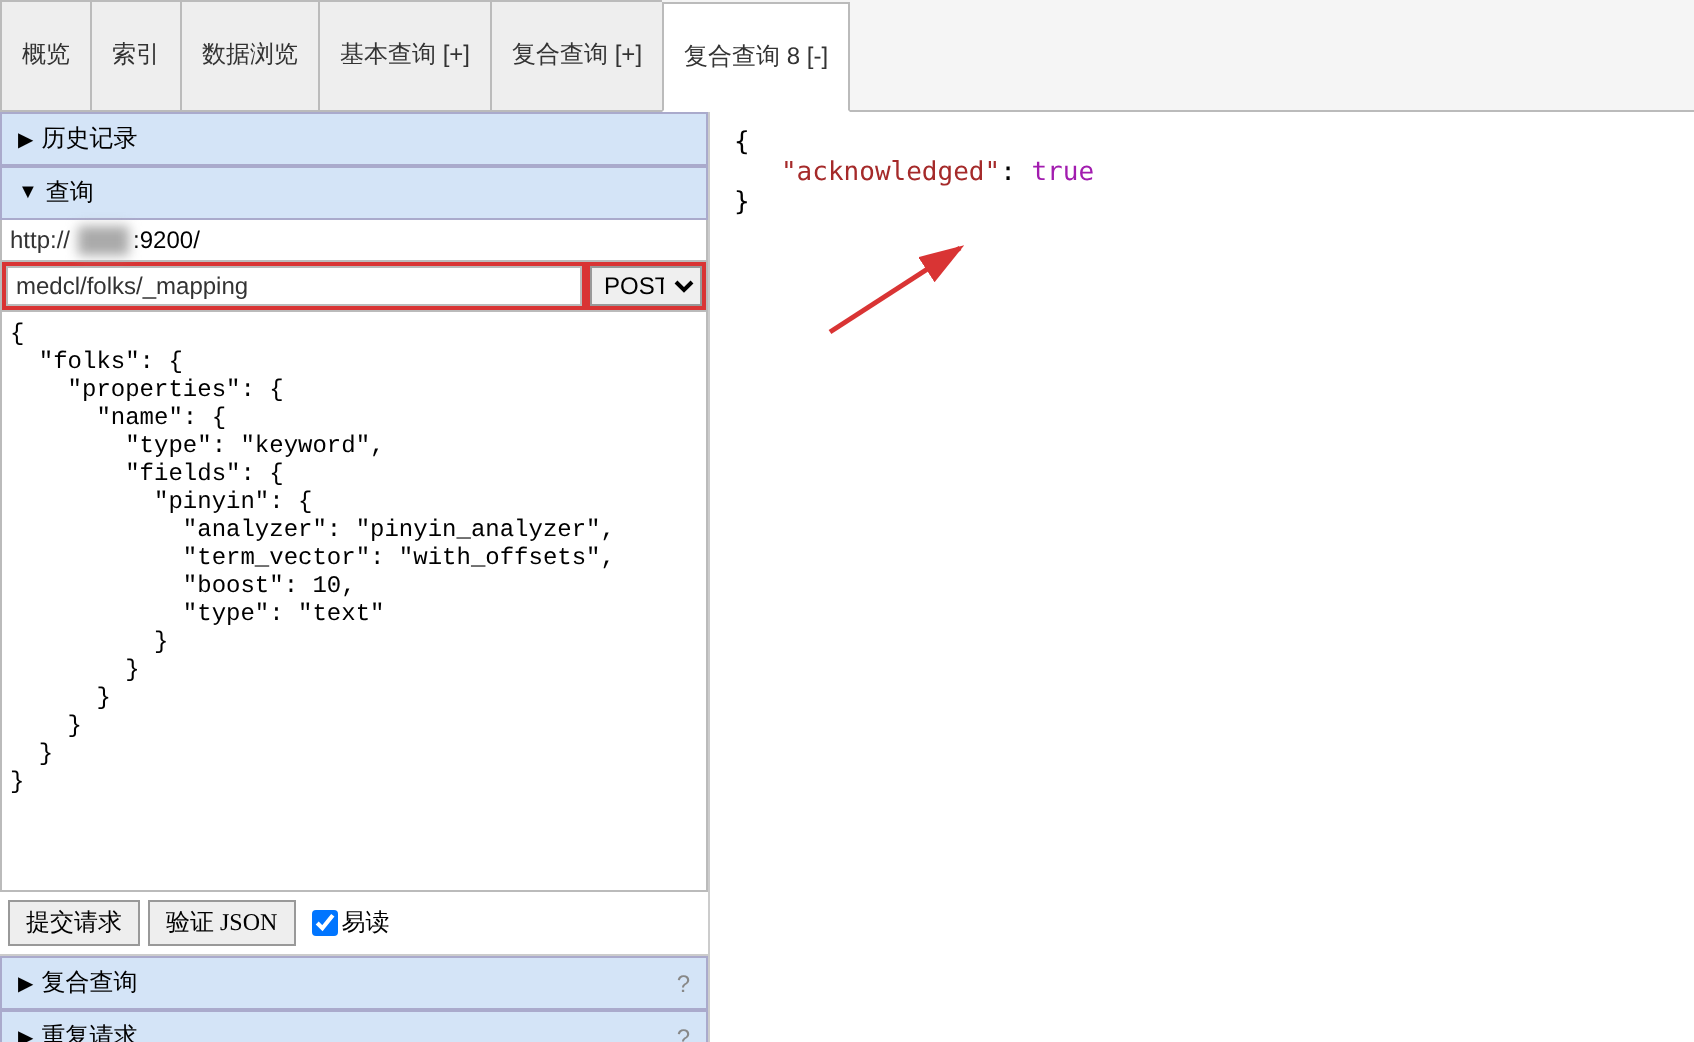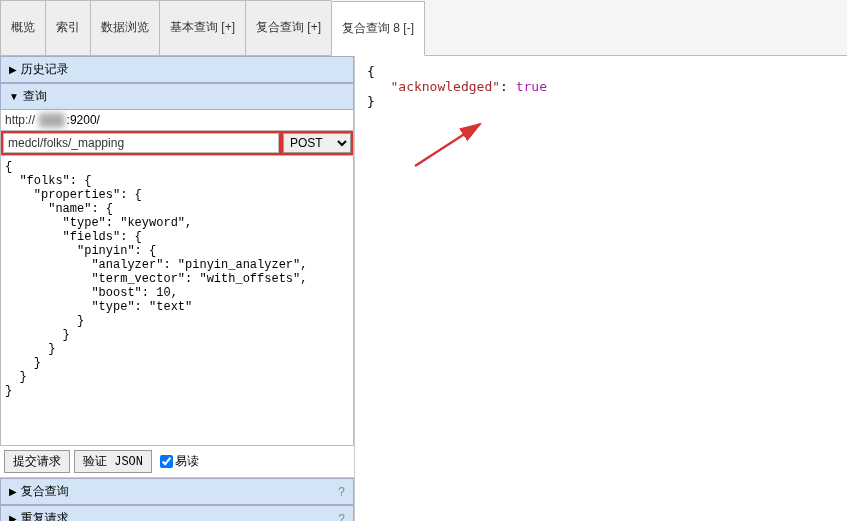--- a/index.html
+++ b/index.html
@@ -99,21 +99,21 @@
       padding: 2px 4px;
       font-family: inherit;
       font-size: 12px;
       color: #333;
     }
     .path-input.red-box {
       outline: 2px solid #d93434;
       outline-offset: 0;
     }
     .method-select {
-      width: 68px;
+      width: 56px;
       margin-left: 4px;
       border: 1px solid #999;
       padding: 1px 2px;
       font-size: 12px;
       outline: 2px solid #d93434;
     }
     .body-area {
       width: 100%;
       flex: 0 0 auto;
       height: 290px;
@@ -131,21 +131,21 @@
       border-bottom: 1px solid #ccc;
       display: flex;
       align-items: center;
       gap: 4px;
     }
     .btn {
       border: 1px solid #999;
       background: #eee;
       padding: 2px 8px;
       cursor: pointer;
-      font-family: Liberation Mono, monospace;
+      font-family: Liberation Serif, serif;
       font-size: 12px;
     }
     .checkbox-label {
       display: flex;
       align-items: center;
       gap: 2px;
       margin-left: 4px;
     }
     .json-key { color: #a52a2a; }
     .json-bool { color: #a21caf; }

